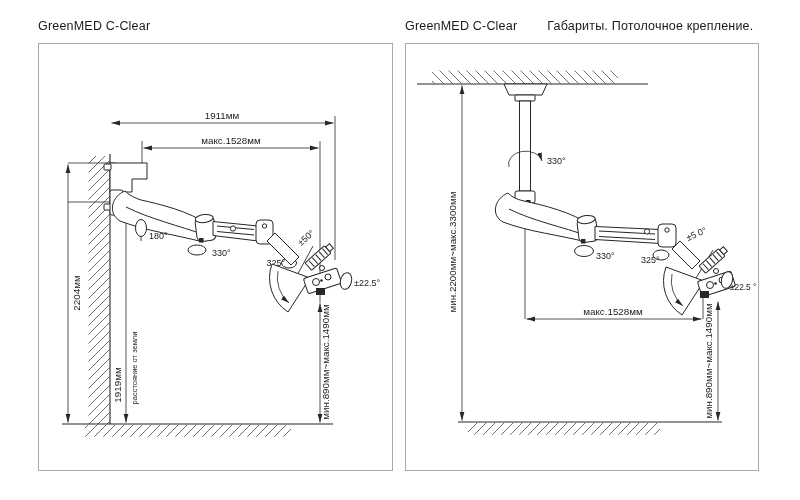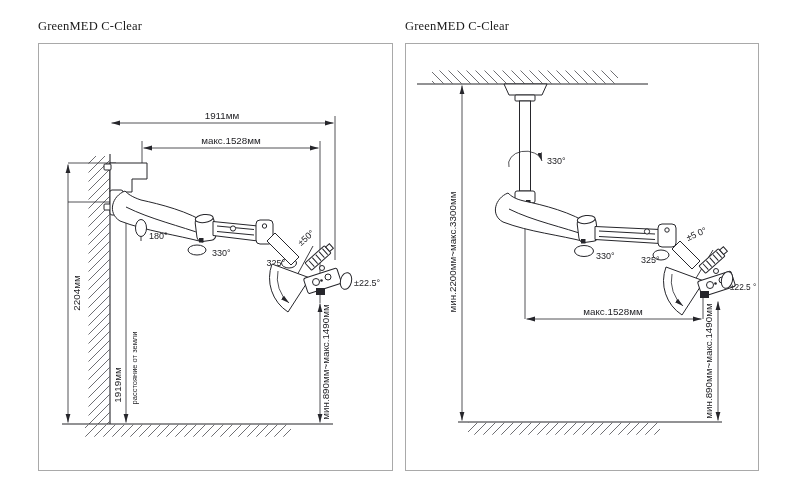--- a/index.html
+++ b/index.html
@@ -1,17 +1,17 @@
 <!DOCTYPE html>
 <html><head>
 <meta charset="utf-8">
 <style>
   html,body{margin:0;padding:0;background:#ffffff;}
   body{width:800px;height:500px;position:relative;font-family:"Liberation Sans",sans-serif;overflow:hidden;}
-  .title{position:absolute;top:19px;display:flex;gap:30px;font-size:12.5px;color:#1a1a1a;letter-spacing:.2px;white-space:nowrap;font-family:Liberation Serif, serif;}
+  .title{position:absolute;top:19px;display:flex;gap:30px;font-size:12.5px;color:#1a1a1a;letter-spacing:.2px;white-space:nowrap;}
   .panel{position:absolute;top:43px;height:428px;border:1.6px solid #a9a9a9;background:#ffffff;box-sizing:border-box;}
   #panel-left{left:38px;width:355px;}
   #panel-right{left:405px;width:354px;}
   svg{position:absolute;left:0;top:0;}
   svg text{font-family:"Liberation Sans",sans-serif;fill:#1c1c20;}
   .dimtxt{font-size:9.8px;}
   .angtxt{font-size:9px;}
   .sm{font-size:8.3px;}
   .note{font-size:7.5px;}
   .dim{stroke:#26262b;stroke-width:.8;fill:none;}
@@ -21,20 +21,21 @@
   .draw2{stroke:#26262b;stroke-width:1;fill:none;}
 </style>
 </head>
 <body>
 
 <div class="title" id="title-left" style="left:38px">
   <span>GreenMED C-Clear</span>
 </div>
 <div class="title" id="title-right" style="left:405px">
   <span>GreenMED C-Clear</span>
+  <span>Габариты. Потолочное крепление.</span>
 </div>
 
 <div class="panel" id="panel-left"></div>
 <div class="panel" id="panel-right"></div>
 
 <svg width="800" height="500" viewBox="0 0 800 500">
   <defs>
     <marker id="ar" markerWidth="10" markerHeight="8" refX="8.5" refY="3" orient="auto-start-reverse" markerUnits="userSpaceOnUse">
       <path d="M0,0.6 L8.5,3 L0,5.4 Z" fill="#26262b"></path>
     </marker>

